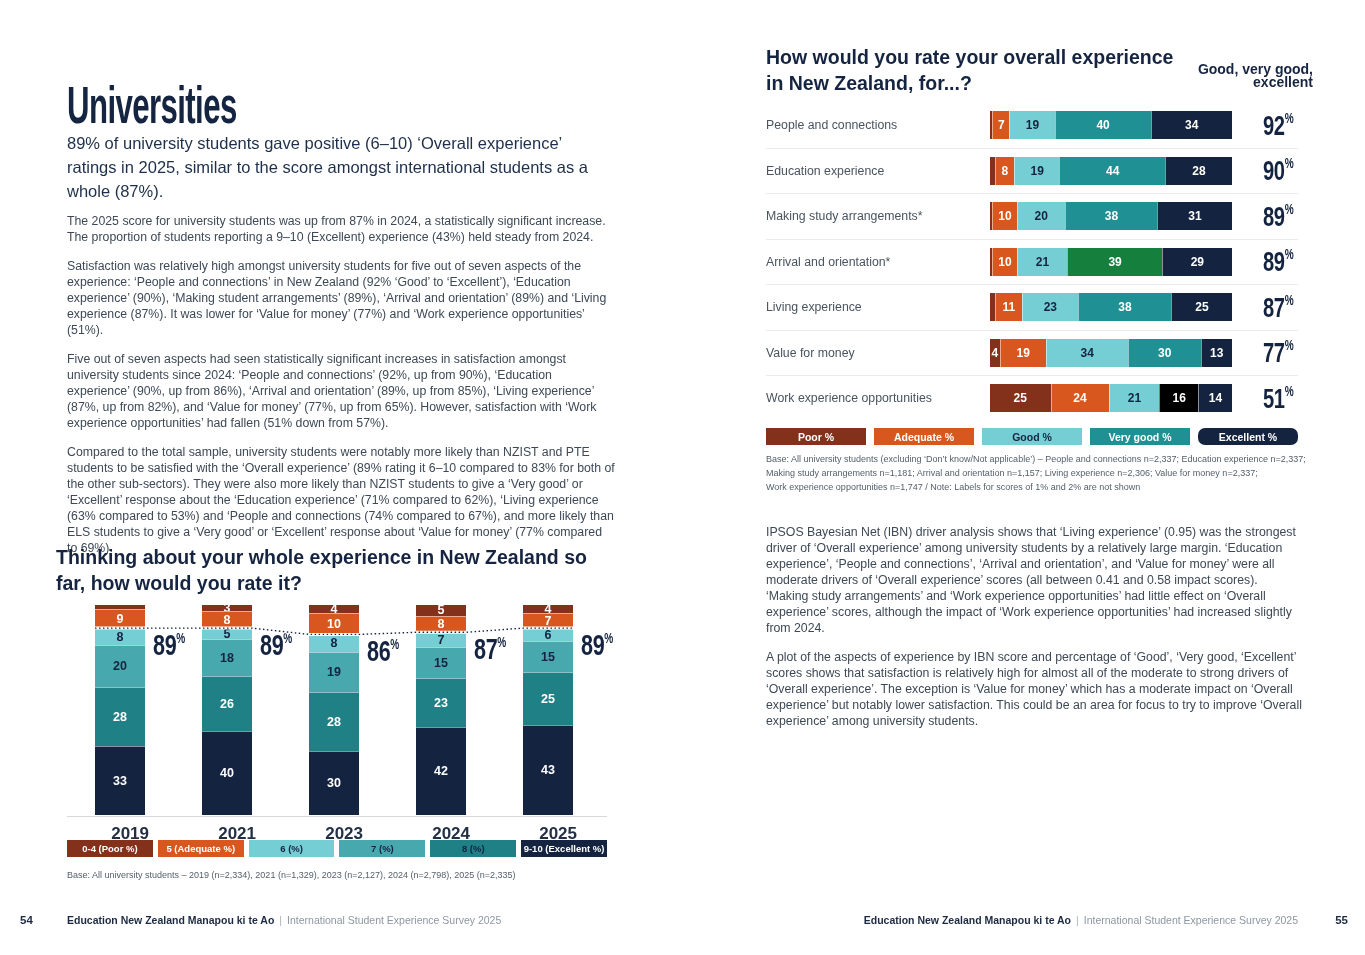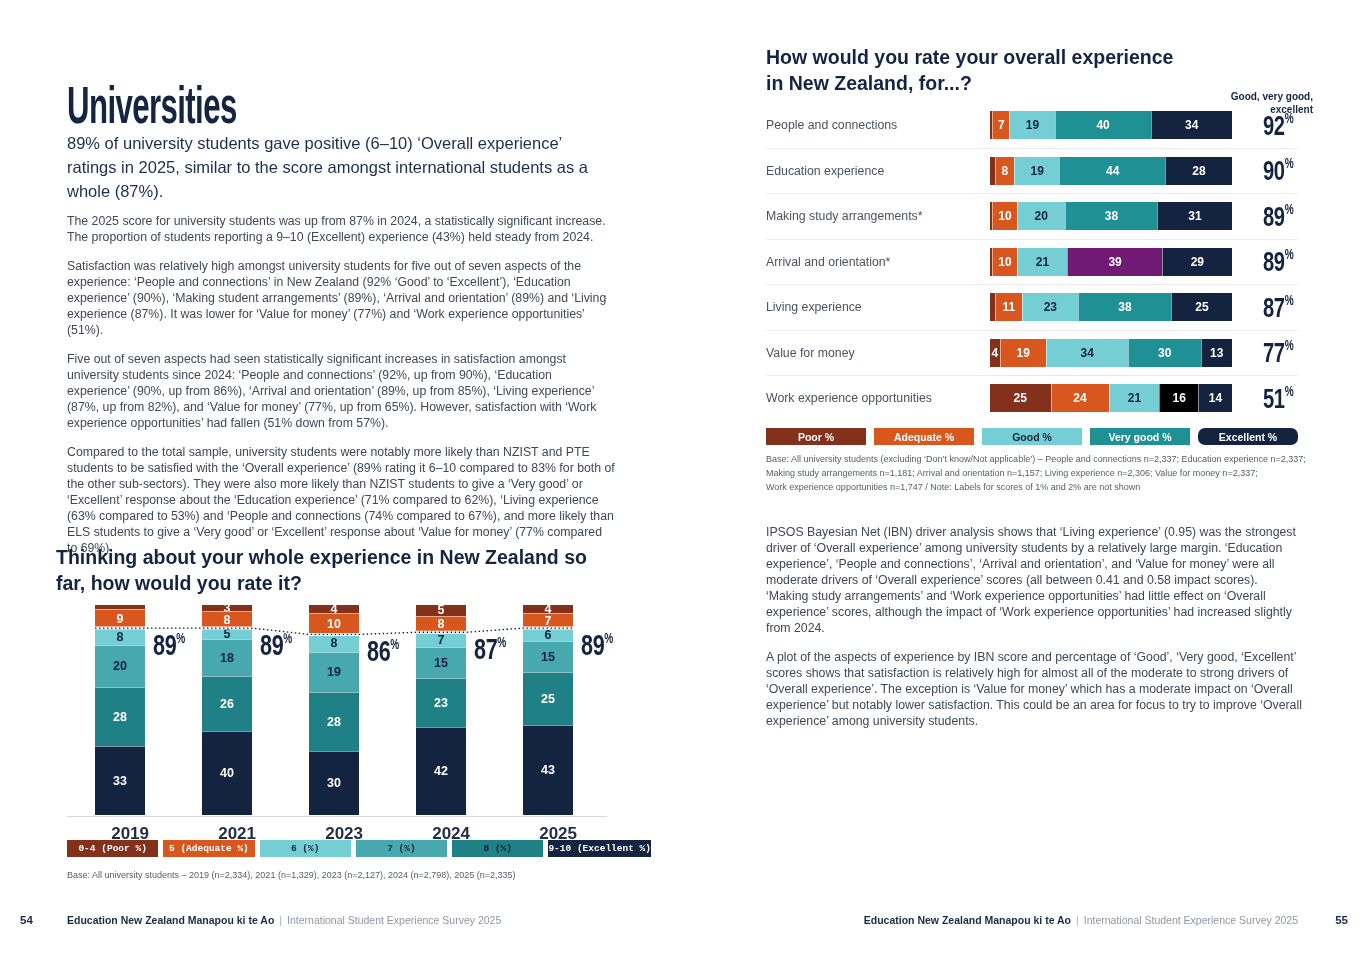--- a/index.html
+++ b/index.html
@@ -47,37 +47,37 @@
   .pct-annot{position:absolute;left:58px;}
   .big-pct{display:inline-block;transform:scaleX(.72);transform-origin:left top;
     color:#142440;font-weight:bold;white-space:nowrap;line-height:1;}
   .pnum{font-size:30px;letter-spacing:-.5px;}
   .psign{font-size:14px;vertical-align:12px;}
   .axis-line{position:absolute;left:0;top:211px;width:540px;height:1px;background:#d8d8d8;}
   .trend-overlay{position:absolute;left:0;top:0;pointer-events:none;}
 
   
   .legend{position:absolute;display:flex;}
-  .legend-left{left:67px;top:840px;width:584px;gap:5px;font-family:Liberation Mono, monospace;}
+  .legend-left{left:67px;top:840px;width:540px;gap:5px;}
   .legend-right{left:83px;top:428px;width:532px;gap:8px;}
   .legend-item{flex:1;height:17px;display:flex;align-items:center;justify-content:center;
     font-weight:bold;color:#ffffff;white-space:nowrap;}
   .legend-left .legend-item{font-size:9.5px;}
   .legend-right .legend-item{font-size:10.5px;}
   .legend-item.dark{color:#142440;}
 
   
   .note{position:absolute;font-size:9px;line-height:14px;color:#55606b;}
   .note-left{left:67px;top:868px;width:560px;}
   .note-right{left:83px;top:452px;width:545px;}
   .footnote-right{left:83px;top:493px;width:545px;}
 
   
-  .aspect-caption{position:absolute;right:52px;top:90px;text-align:right;
-    font-size:10px;font-weight:bold;color:#152440;line-height:13px;}
+  .aspect-caption{position:absolute;right:52px;top:63px;text-align:right;
+    font-size:14px;font-weight:bold;color:#152440;line-height:13px;}
   .aspect-rows{position:absolute;left:83px;top:103px;width:532px;}
   .aspect-row{display:grid;grid-template-columns:224px 242px 1fr;align-items:center;height:44.5px;}
   .aspect-row + .aspect-row{border-top:1px solid #ebebeb;}
   .row-label{font-size:12.3px;color:#49545f;}
   .hbar{height:28px;width:242px;display:flex;}
   .hseg{position:relative;display:flex;align-items:center;justify-content:center;box-sizing:border-box;}
   .hseg + .hseg{border-left:1px solid rgba(255,255,255,.5);}
   .hseg .seg-label{font-size:12px;}
   .row-total{text-align:right;padding-right:4px;}
   .row-total .big-pct{transform-origin:right top;}
@@ -320,21 +320,21 @@
       <div class="aspect-row">
         <span class="row-label">Arrival and orientation*</span>
         <div class="hbar">
           <div class="hseg" style="width: 1%; background: rgb(132, 49, 27);"></div>
           <div class="hseg" style="width: 10%; background: rgb(216, 87, 30);">
             <span class="seg-label">10</span>
           </div>
           <div class="hseg" style="width: 21%; background: rgb(116, 206, 212);">
             <span class="seg-label dark">21</span>
           </div>
-          <div class="hseg" style="width: 39%; background: #701a75;">
+          <div class="hseg" style="width: 39%; background: #15803d;">
             <span class="seg-label">39</span>
           </div>
           <div class="hseg" style="width: 29%; background: rgb(20, 36, 64);">
             <span class="seg-label">29</span>
           </div>
         </div>
         <div class="row-total"><span class="big-pct"><span class="pnum">89</span><span class="psign">%</span></span></div>
       </div>
       <div class="aspect-row">
         <span class="row-label">Living experience</span>

